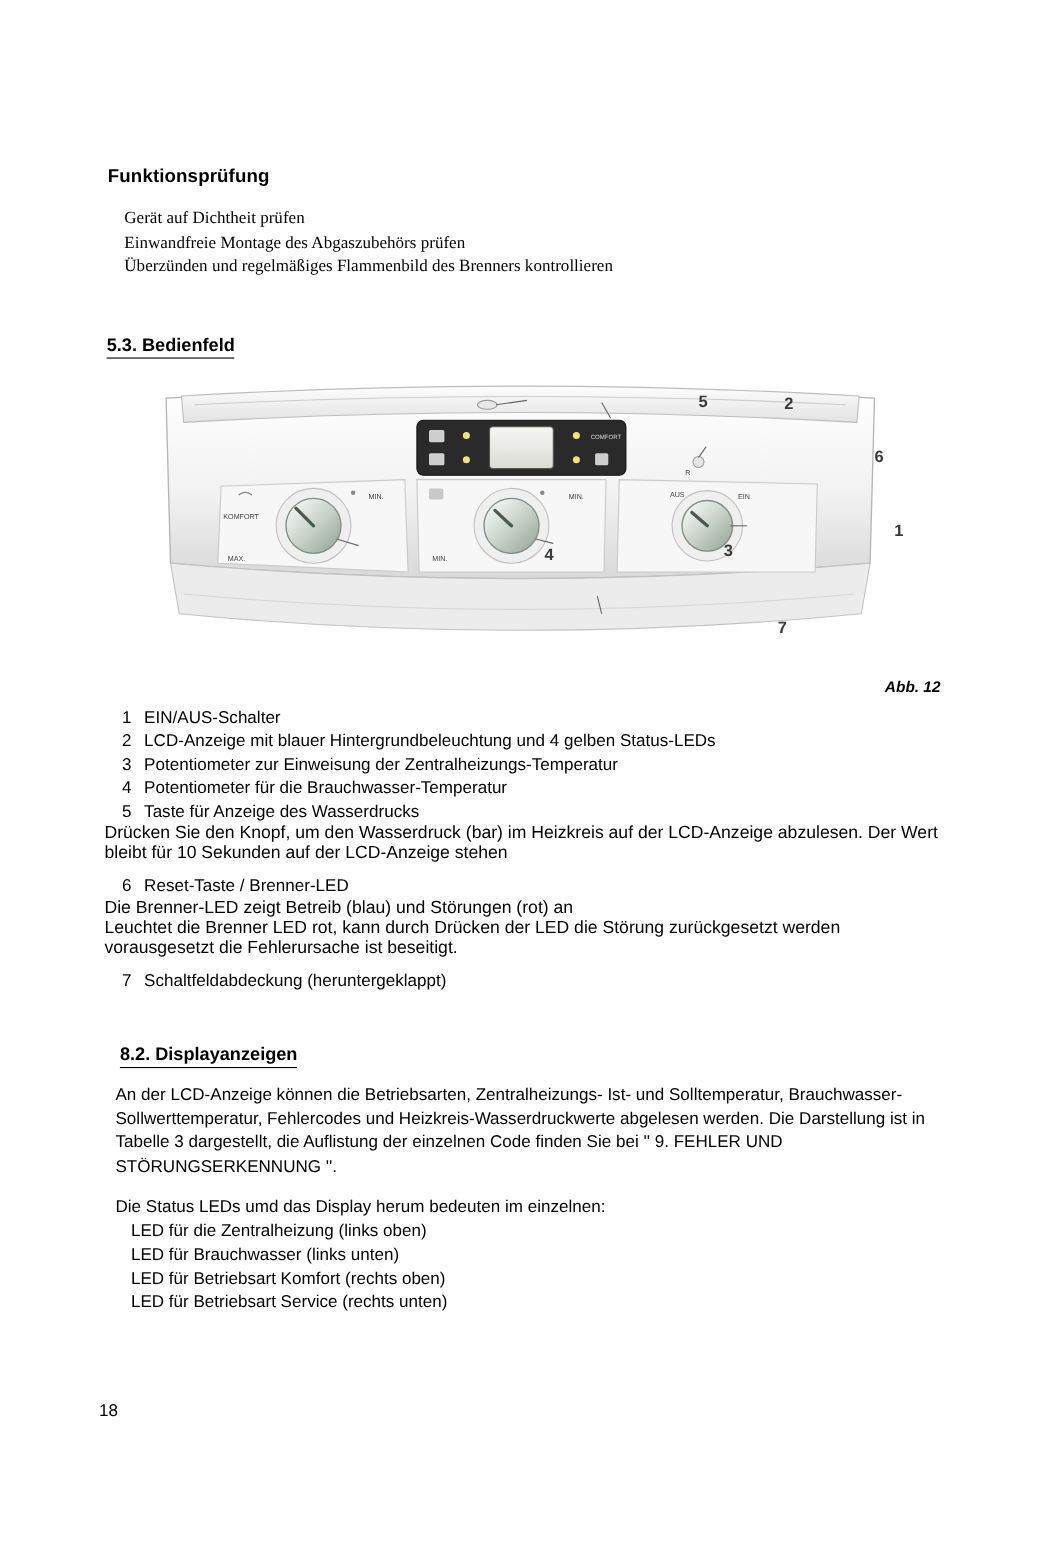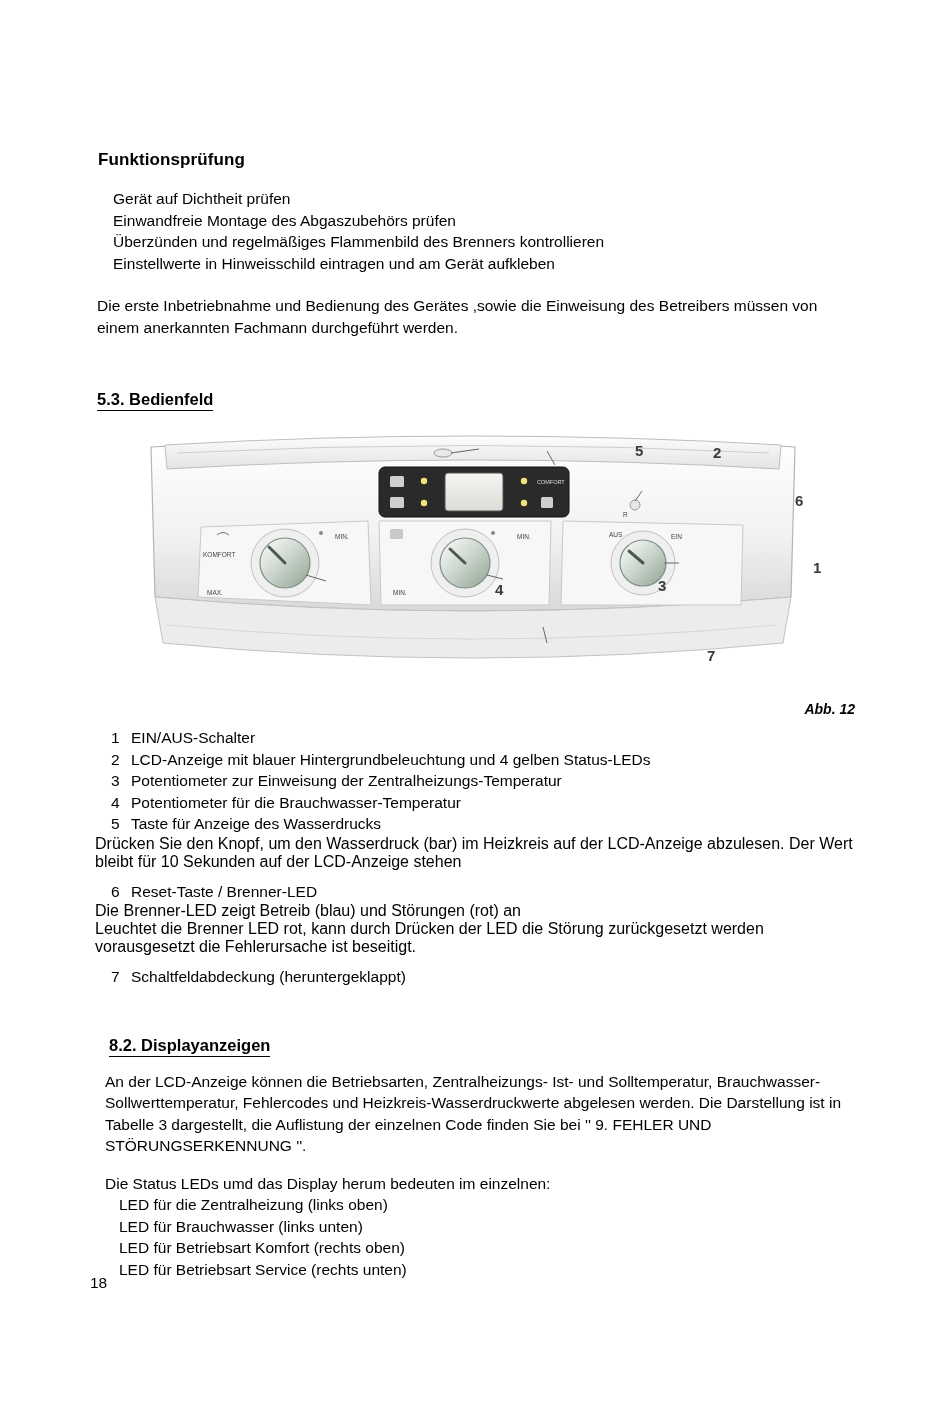--- a/index.html
+++ b/index.html
@@ -26,20 +26,21 @@
   .h-title {
     font-size: 17px;
     font-weight: bold;
     letter-spacing: 0.1px;
     margin: 0 0 8px 3px;
   }
   .bullet-list {
     margin: 18px 0 0 0;
     padding: 0;
     list-style: none;
+    font-family: Liberation Serif, serif;
   }
   .bullet-list li {
     font-size: 15.5px;
     line-height: 21.5px;
     margin-left: 18px;
     white-space: pre;
   }
   .bullet-list li.wrap {
     white-space: normal;
     margin-left: 14px;
@@ -135,24 +136,22 @@
 <body>
 
 <div class="page">
 
   <div class="h-title">Funktionsprüfung</div>
 
   <ul class="bullet-list">
     <li>Gerät auf Dichtheit prüfen</li>
     <li>Einwandfreie Montage des Abgaszubehörs prüfen</li>
     <li>Überzünden und regelmäßiges Flammenbild des Brenners kontrollieren</li>
-    <li>Einstellwerte in Hinweisschild eintragen und am Gerät aufkleben</li>
-  </ul>
-
-  <div class="para">Die erste Inbetriebnahme und Bedienung des Gerätes ,sowie die Einweisung des Betreibers müssen von einem anerkannten Fachmann durchgeführt werden.</div>
+  </ul>
+
 
   <div class="section-head-wrap">
     <div class="section-head">5.3. Bedienfeld</div>
   </div>
 
 
   <div class="figure">
     <svg class="panel-bg" viewBox="0 0 660 245">
       <defs>
         <linearGradient id="gBody" x1="0" y1="0" x2="0" y2="1">

